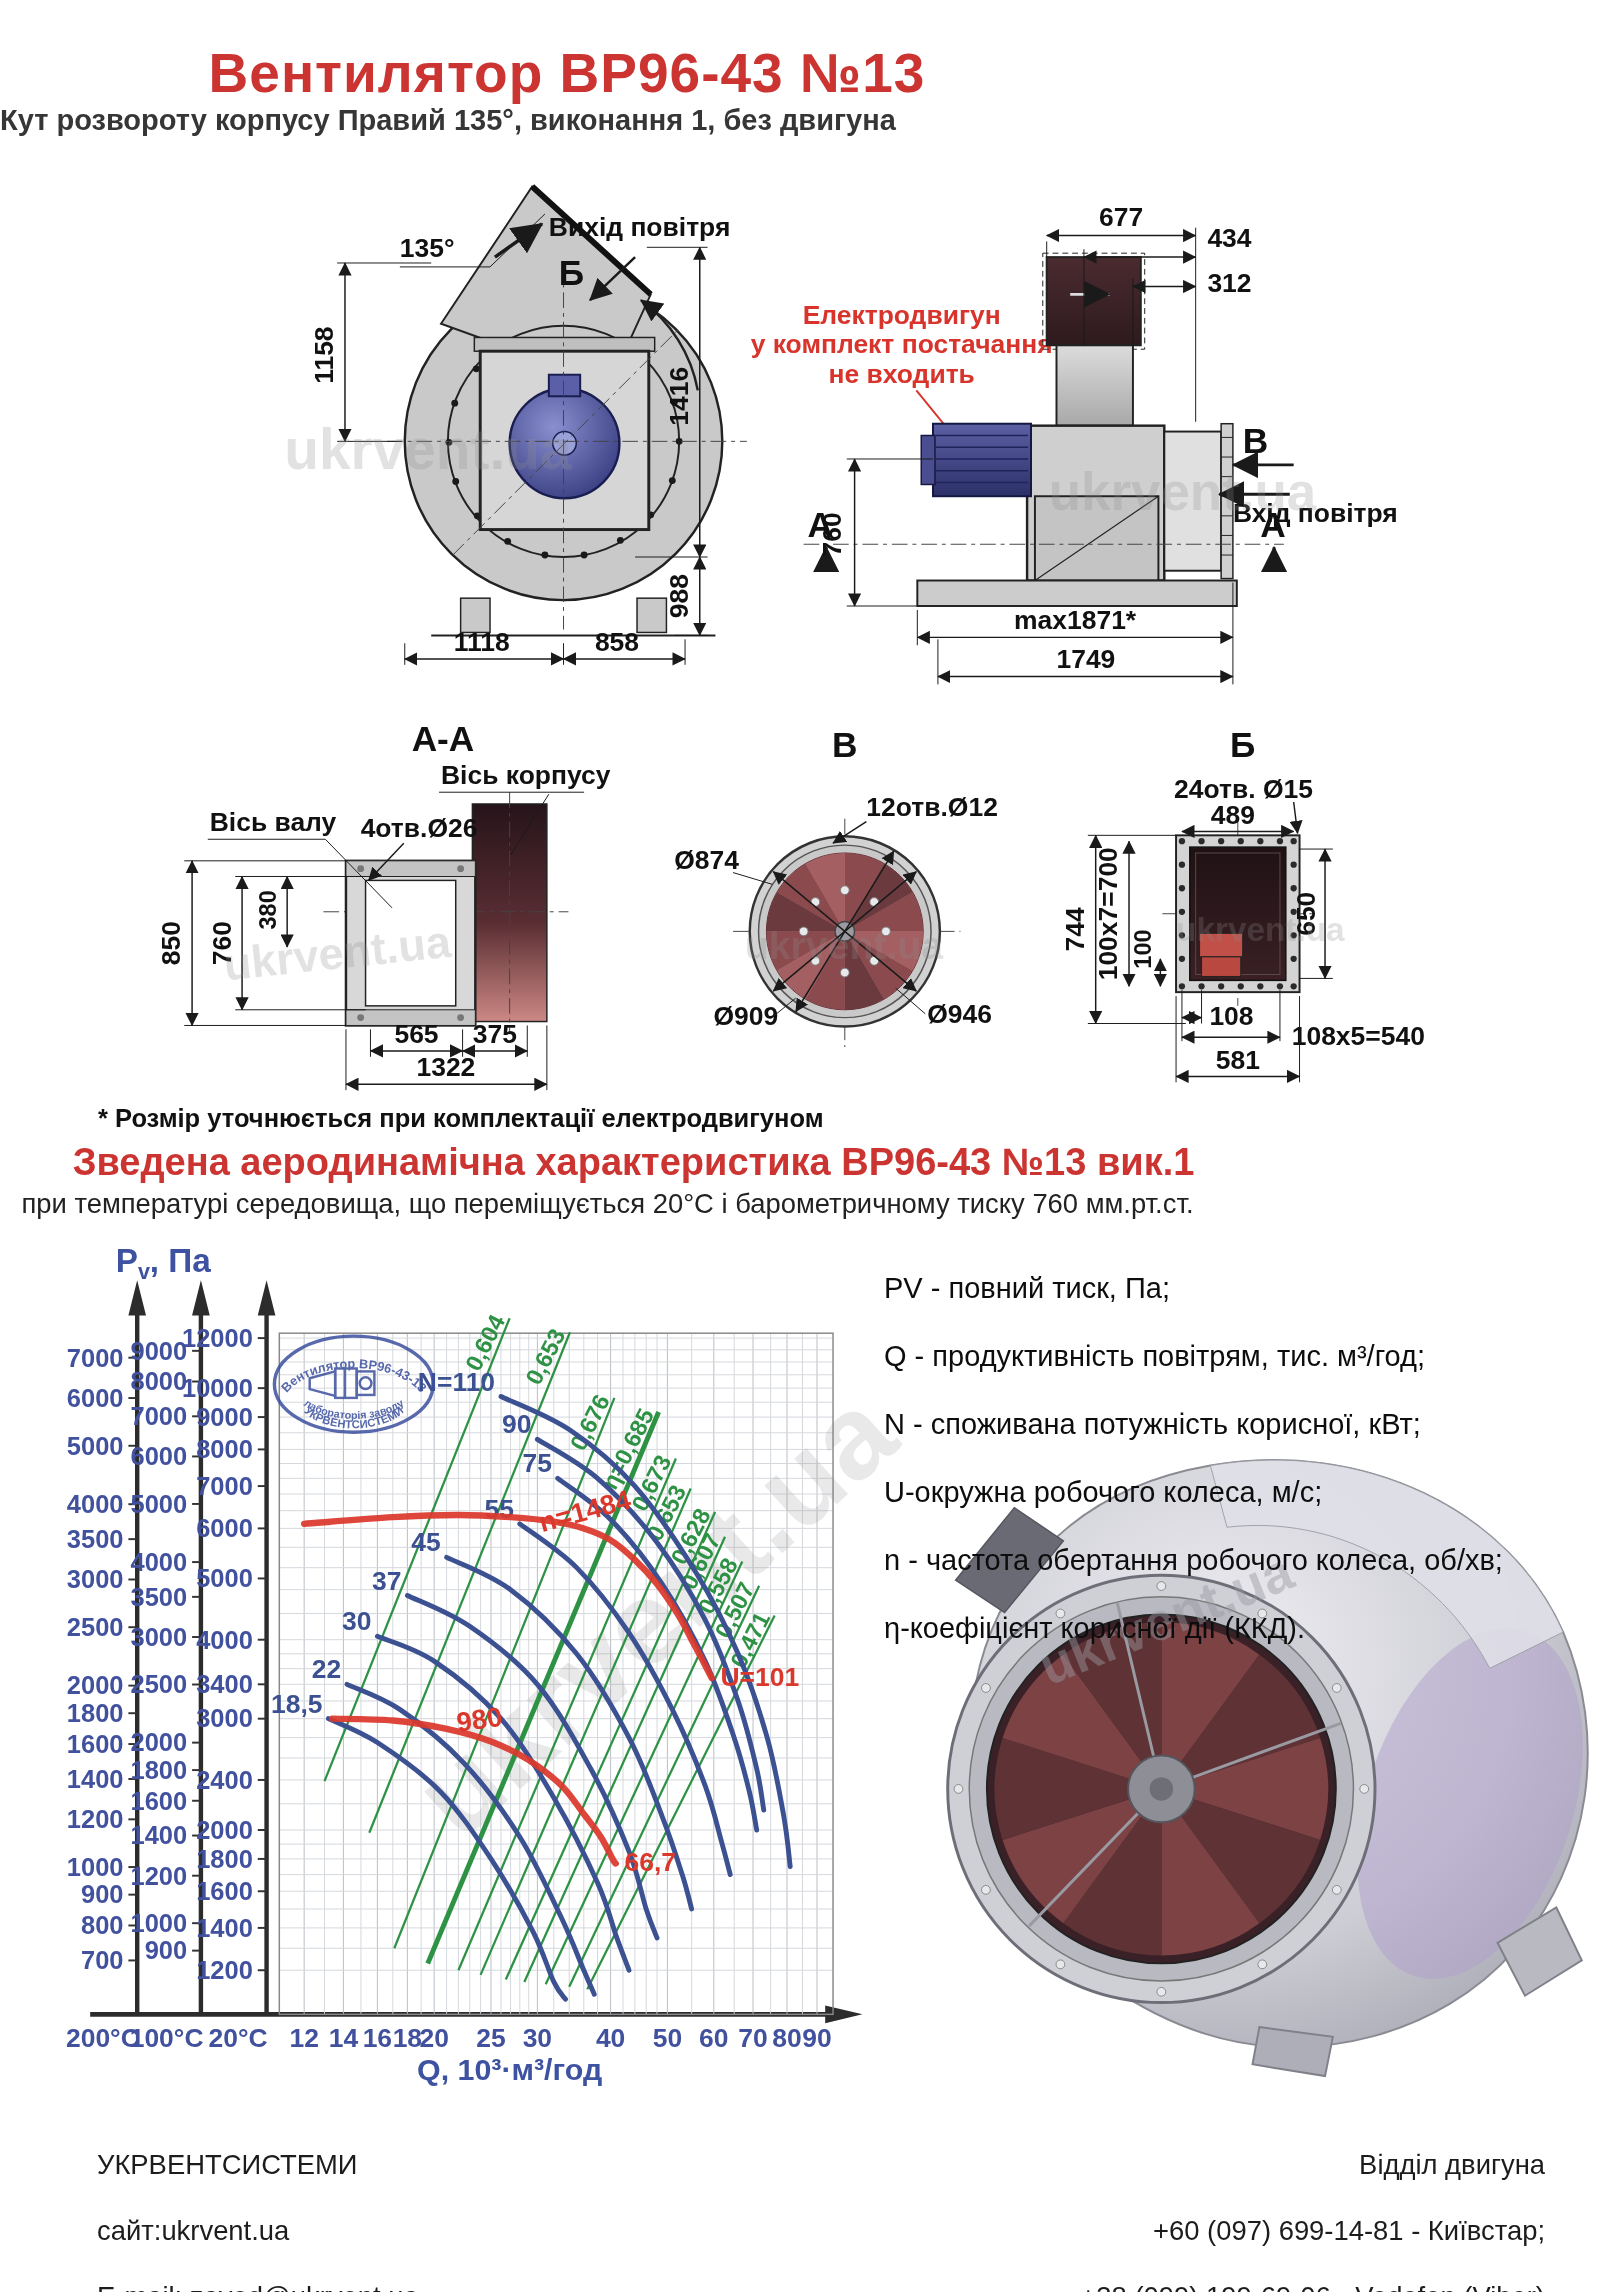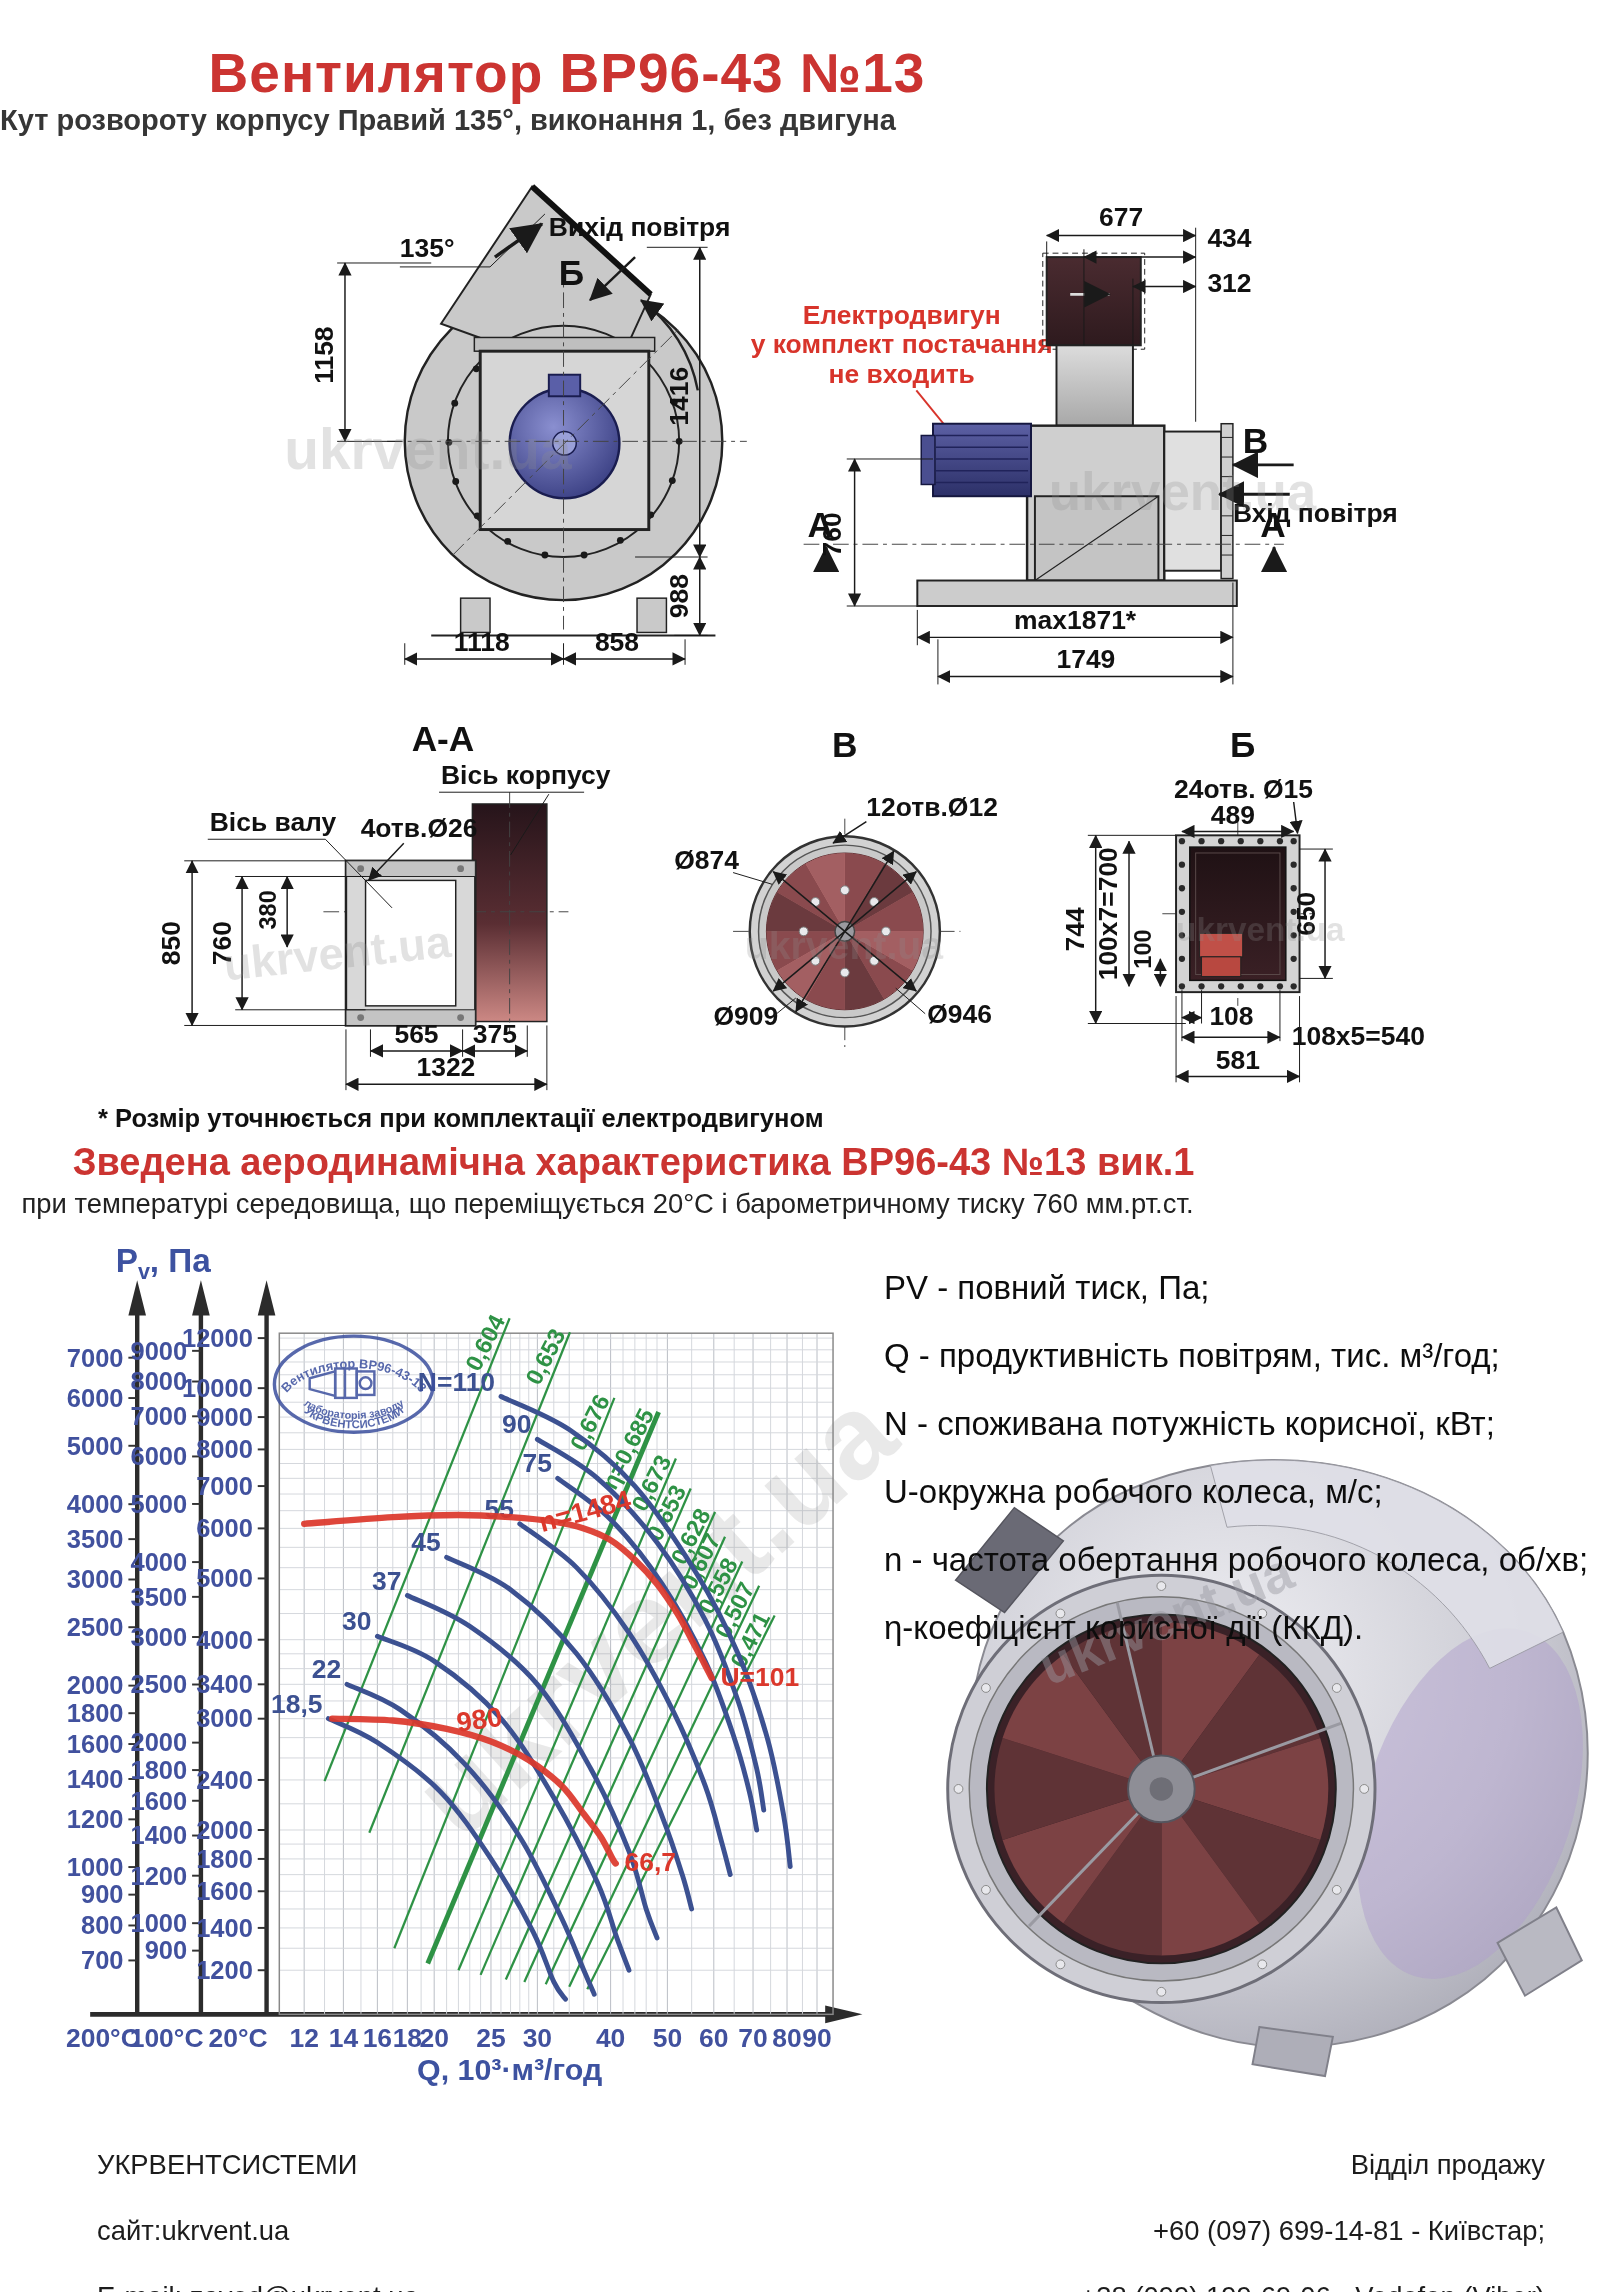--- a/index.html
+++ b/index.html
@@ -5,21 +5,21 @@
   html,body{margin:0;padding:0;background:#888;}
   .page{position:relative;width:1621px;height:2293px;background:#ffffff;overflow:hidden;
         font-family:"Liberation Sans",sans-serif;}
   .gfx{position:absolute;left:0;top:0;width:1621px;height:2293px;}
   .ov{position:absolute;white-space:pre-line;}
   .title{left:16px;top:41px;width:1102px;text-align:center;font-size:55px;font-weight:700;color:#cb3431;letter-spacing:1px;}
   .subtitle{left:0;top:104px;width:1102px;text-align:left;font-size:29px;font-weight:700;color:#363636;}
   .footnote{left:98px;top:1104px;font-size:25.5px;font-weight:600;color:#111;}
   .chart-heading{left:0;top:1141px;width:1249px;text-align:center;font-size:38px;font-weight:700;color:#cb3431;padding-left:9px;}
   .chart-subheading{left:0;top:1188px;width:1215px;text-align:center;font-size:27.4px;font-weight:400;color:#222;}
-  .legend{left:884px;top:1237px;width:706px;font-size:33px;line-height:34px;color:#0d0d0d;}
+  .legend{left:884px;top:1237px;width:706px;font-size:29px;line-height:34px;color:#0d0d0d;}
   .legend div{white-space:nowrap;}
   .footer-left{left:97px;top:2115px;font-size:27.4px;line-height:33px;color:#1c1c1c;}
   .footer-right{right:76px;top:2115px;font-size:27.4px;line-height:33px;color:#1c1c1c;text-align:right;}
   text{font-family:"Liberation Sans",sans-serif;}
   .dim{stroke:#1a1a1a;stroke-width:1.5;fill:none;}
   .ext{stroke:#1a1a1a;stroke-width:1;fill:none;}
   .cl{stroke:#444;stroke-width:1;fill:none;stroke-dasharray:16 5 4 5;}
   .dimt{font-size:27px;font-weight:700;fill:#111;}
   .dimts{font-size:24px;font-weight:700;fill:#111;}
   .sect{font-size:36px;font-weight:700;fill:#111;}
@@ -710,19 +710,19 @@
   <div>U-окружна робочого колеса, м/с;</div>
   <div>n - частота обертання робочого колеса, об/хв;</div>
   <div>η-коефіцієнт корисної дії (ККД).</div>
 </div>
 <div class="ov footer-left">
   <div>УКРВЕНТСИСТЕМИ</div>
   <div>сайт:ukrvent.ua</div>
   <div>E-mail: zavod@ukrvent.ua</div>
 </div>
 <div class="ov footer-right">
-  <div>Відділ продажу</div>
+  <div>Відділ двигуна</div>
   <div>+60 (097) 699-14-81 - Київстар;</div>
   <div>+38 (099) 199-69-06 - Vodofon (Viber)</div>
 </div>
 
 </div>
 
 
 </body></html>

